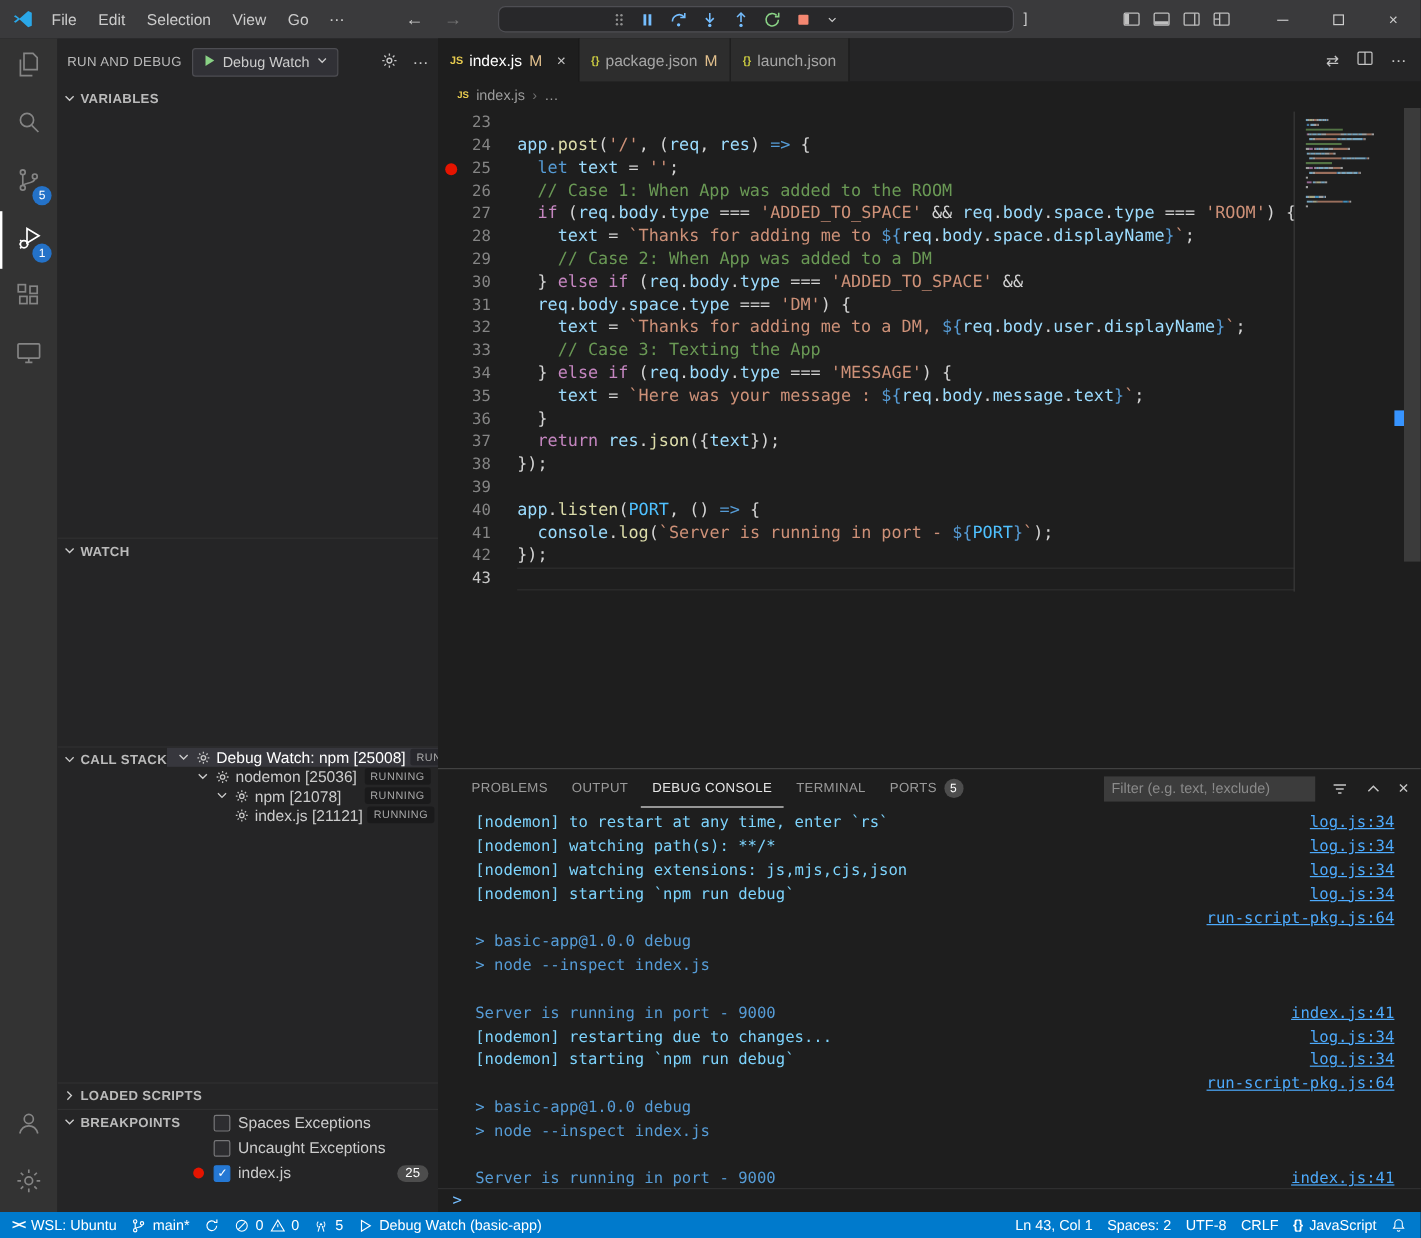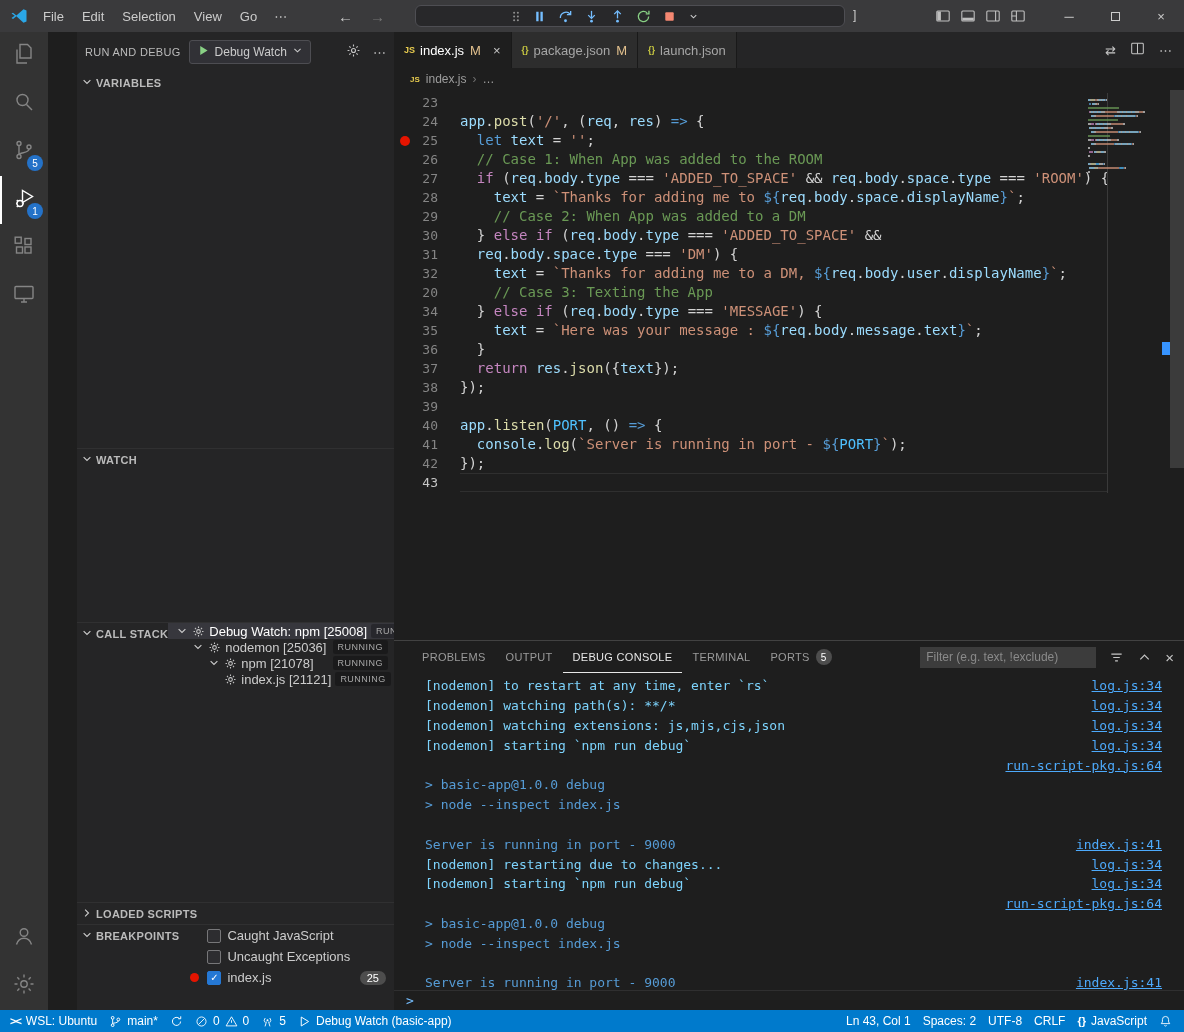--- a/index.html
+++ b/index.html
@@ -27,21 +27,21 @@
   .main { flex:1; display:flex; min-height:0; }
 
   
   .activitybar { width:48px; background:#333333; display:flex; flex-direction:column; align-items:stretch; flex:none; }
   .ab-item { height:48px; display:flex; align-items:center; justify-content:center; position:relative; color:#858585; }
   .ab-item.active { color:#ffffff; border-left:2px solid #ffffff; }
   .ab-badge { position:absolute; right:5px; bottom:5px; min-width:16px; height:16px; border-radius:8px; background:#2472c8; color:#fff; font-size:10px; display:flex; align-items:center; justify-content:center; padding:0 3px; }
   .ab-spacer { flex:1; }
 
   
-  .sidebar { width:317px; background:#252526; flex:none; display:flex; flex-direction:column; font-size:13px;margin-left:29px; }
+  .sidebar { width:317px; background:#252526; flex:none; display:flex; flex-direction:column; font-size:13px; }
   .sb-top { height:40px; display:flex; align-items:center; padding:0 8px; gap:8px; flex:none; }
   .sb-title { font-size:11px; color:#bbbbbb; letter-spacing:.3px; white-space:nowrap; }
   .cfg { height:24px; display:flex; align-items:center; gap:5px; background:#313136; border:1px solid #4d4d52; border-radius:3px; padding:0 7px; font-size:12px; color:#cccccc; }
   .sb-top-actions { margin-left:auto; display:flex; align-items:center; gap:12px; color:#c5c5c5; }
   .section { border-top:1px solid #303031; display:flex; flex-direction:row; overflow:hidden; }
   .sec-h { height:22px; display:flex; align-items:center; gap:3px; padding-left:4px; font-size:11px; font-weight:bold; color:#bbbbbb; letter-spacing:.3px; flex:none; }
   .sec-b { flex:1; overflow:hidden; }
   .sec-vars { height:376px; border-top:none; } .sec-watch { height:174px; } .sec-callstack { height:280px; } .sec-loaded { height:22px; } .sec-bps { height:86px; }
   .cs-row { height:16px; display:flex; align-items:center; gap:4px; color:#cccccc; }
   .cs-row.selected { background:#37373d; color:#ffffff; }
@@ -404,21 +404,21 @@
         <div class="sec-h">
           <span class="icn"><svg viewBox="0 0 16 16" width="12" height="12" fill="none" stroke="#cccccc" stroke-width="1.5">
                 <path d="M3.5 5.5 8 10l4.5-4.5"></path>
               </svg></span>
           <span>BREAKPOINTS</span>
         </div>
         <div class="sec-b">
             <div class="bp-row">
               <span class="bp-slot"></span>
               <span class="cbx"></span>
-              <span class="bp-label">Caught JavaScript</span>
+              <span class="bp-label">Spaces Exceptions</span>
             </div>
             <div class="bp-row">
               <span class="bp-slot"></span>
               <span class="cbx"></span>
               <span class="bp-label">Uncaught Exceptions</span>
             </div>
             <div class="bp-row">
               <span class="bp-slot">
                 <span class="bp-dot-sm"></span>
               </span>
@@ -491,21 +491,21 @@
             <div class="gutter-row">
               <span class="ln-num">30</span>
             </div>
             <div class="gutter-row">
               <span class="ln-num">31</span>
             </div>
             <div class="gutter-row">
               <span class="ln-num">32</span>
             </div>
             <div class="gutter-row">
-              <span class="ln-num">20</span>
+              <span class="ln-num">33</span>
             </div>
             <div class="gutter-row">
               <span class="ln-num">34</span>
             </div>
             <div class="gutter-row">
               <span class="ln-num">35</span>
             </div>
             <div class="gutter-row">
               <span class="ln-num">36</span>
             </div>

